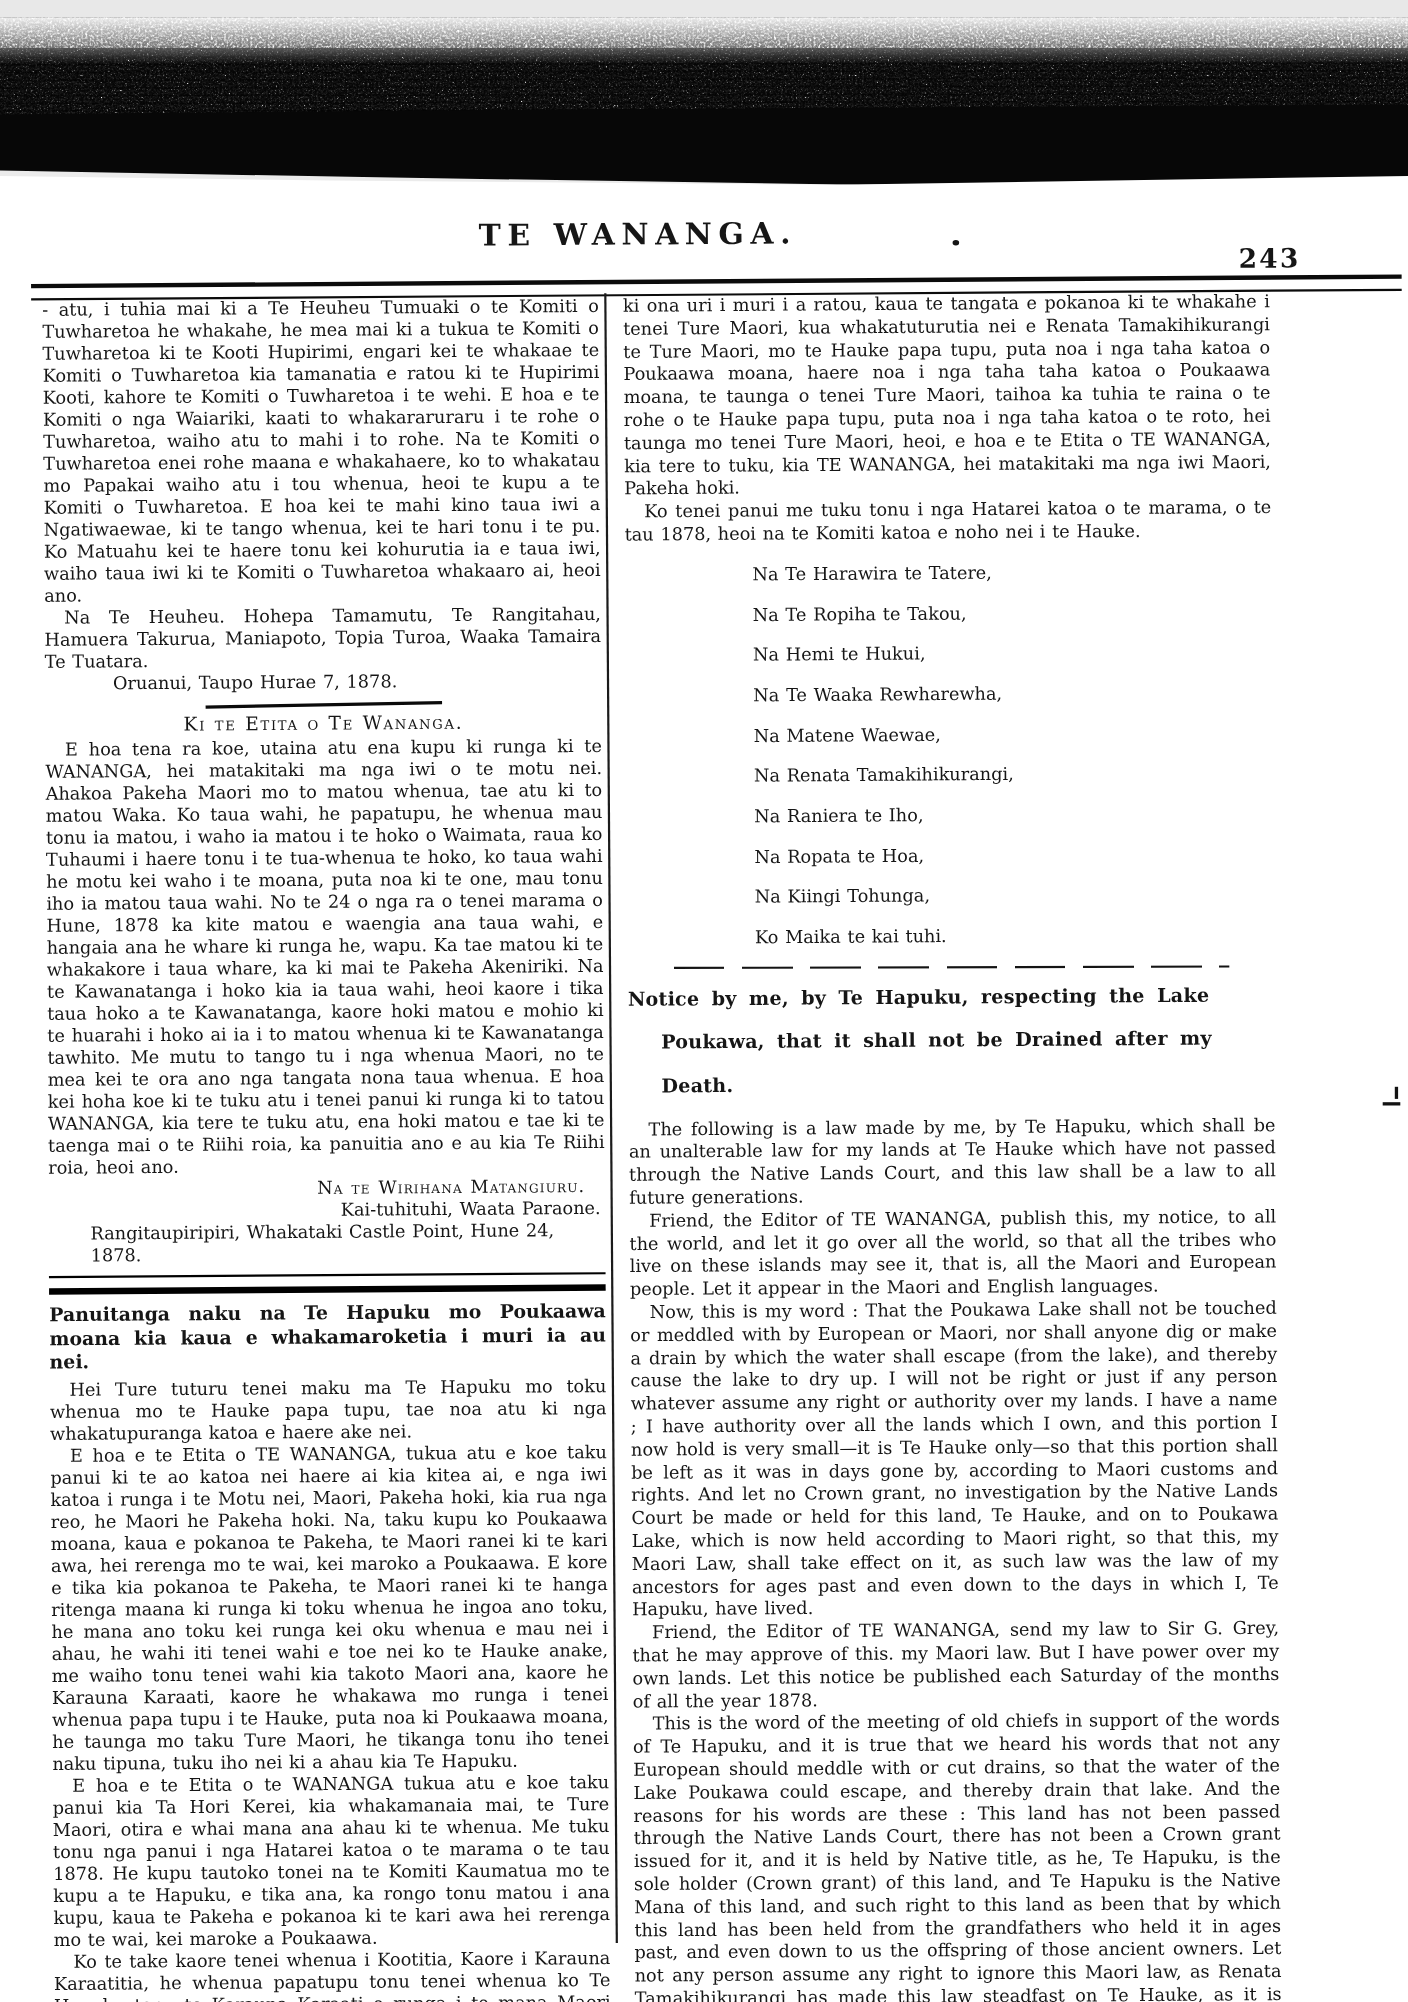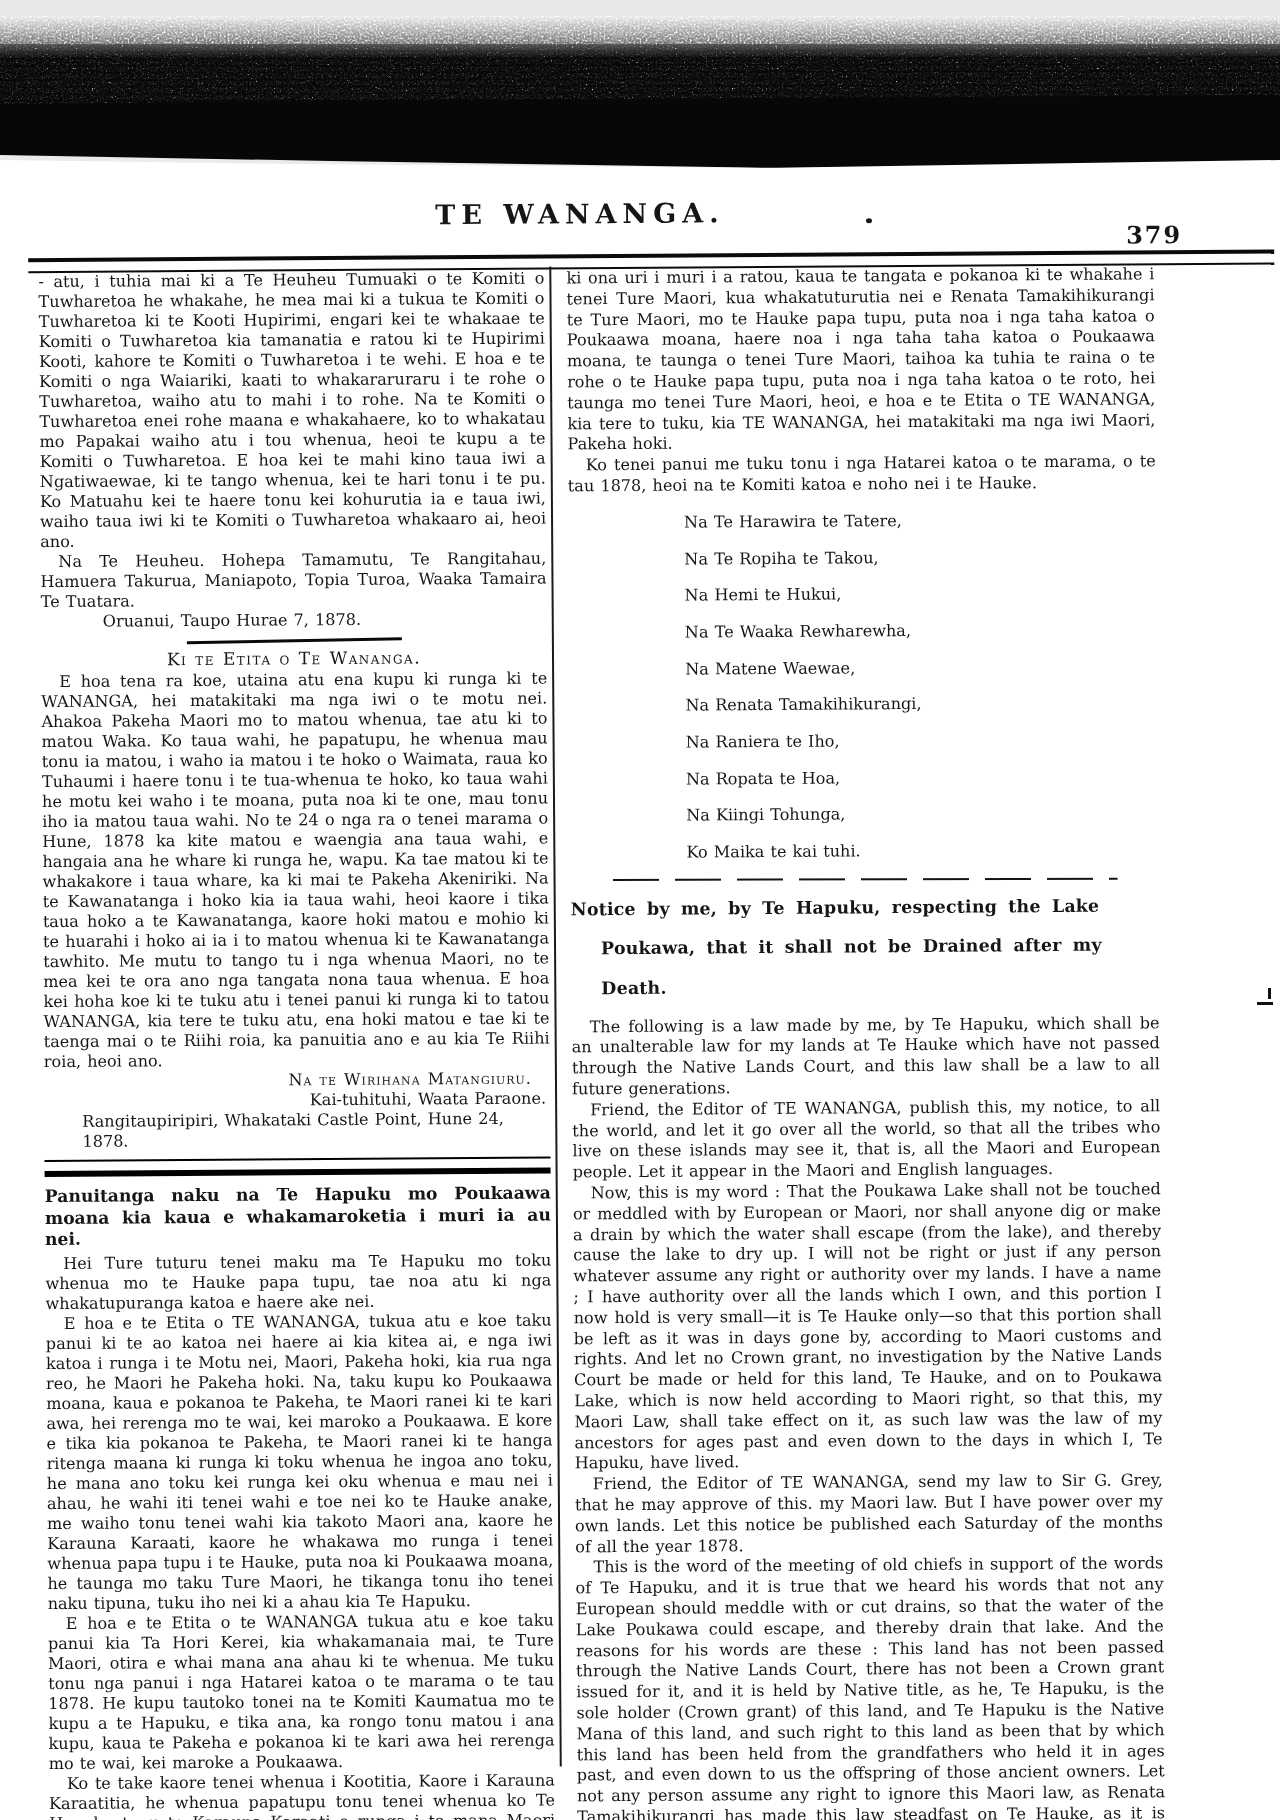--- a/index.html
+++ b/index.html
@@ -83,21 +83,21 @@
     <polygon points="0,139 330,145 780,152 1100,150 780,155 320,150 0,146" fill="#ffffff" opacity="0.92"></polygon>
   </svg>
 
   <div class="margin-mark"></div>
   <div class="margin-mark2"></div>
 
   <div class="content">
 
     <div class="masthead-title">TE WANANGA.</div>
     <div class="title-dot"></div>
-    <div class="page-number">379</div>
+    <div class="page-number">243</div>
     <div class="header-rule"></div>
     <div class="col-divider"></div>
 
     <div class="col col-left">
 
       <p class="para flush">- atu, i tuhia mai ki a Te Heuheu Tumuaki o te Komiti o Tuwharetoa he whakahe, he mea mai ki a tukua te Komiti o Tuwharetoa ki te Kooti Hupirimi, engari kei te whakaae te Komiti o Tuwharetoa kia tamanatia e ratou ki te Hupirimi Kooti, kahore te Komiti o Tuwharetoa i te wehi. E hoa e te Komiti o nga Waiariki, kaati to whakararuraru i te rohe o Tuwharetoa, waiho atu to mahi i to rohe. Na te Komiti o Tuwharetoa enei rohe maana e whakahaere, ko to whakatau mo Papakai waiho atu i tou whenua, heoi te kupu a te Komiti o Tuwharetoa. E hoa kei te mahi kino taua iwi a Ngatiwaewae, ki te tango whenua, kei te hari tonu i te pu. Ko Matuahu kei te haere tonu kei kohurutia ia e taua iwi, waiho taua iwi ki te Komiti o Tuwharetoa whakaaro ai, heoi ano.</p>
       <p class="para">Na Te Heuheu. Hohepa Tamamutu, Te Rangitahau, Hamuera Takurua, Maniapoto, Topia Turoa, Waaka Tamaira Te Tuatara.</p>
       <p class="date-indent">Oruanui, Taupo Hurae 7, 1878.</p>
 
       <div class="rule-short"></div>

